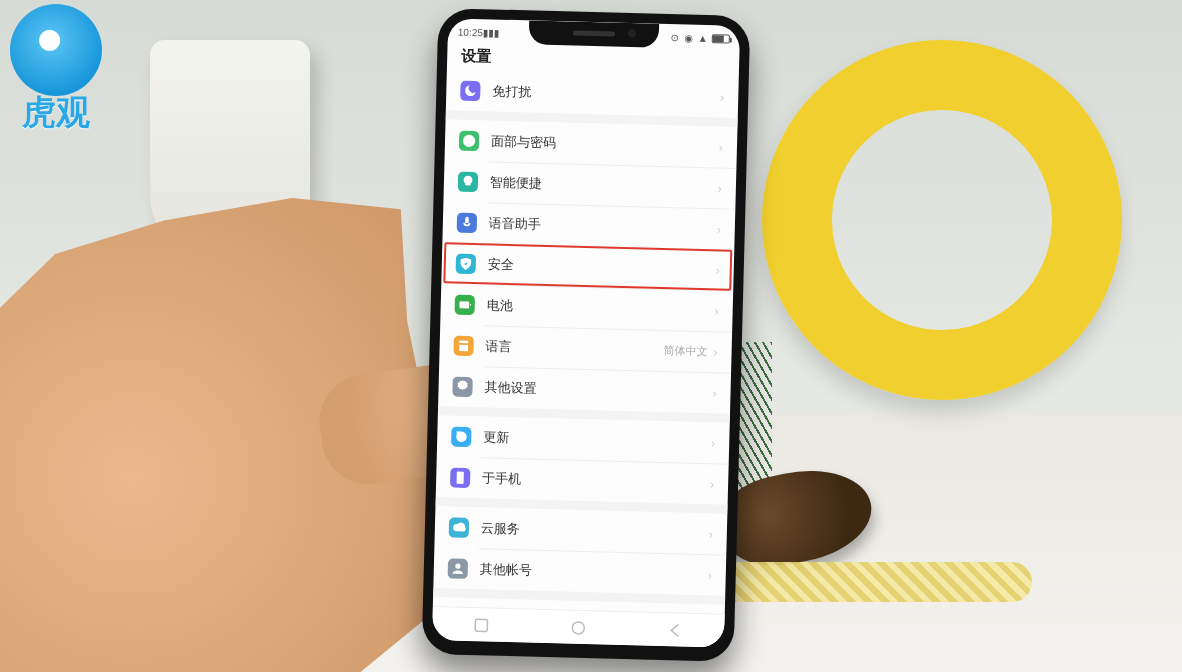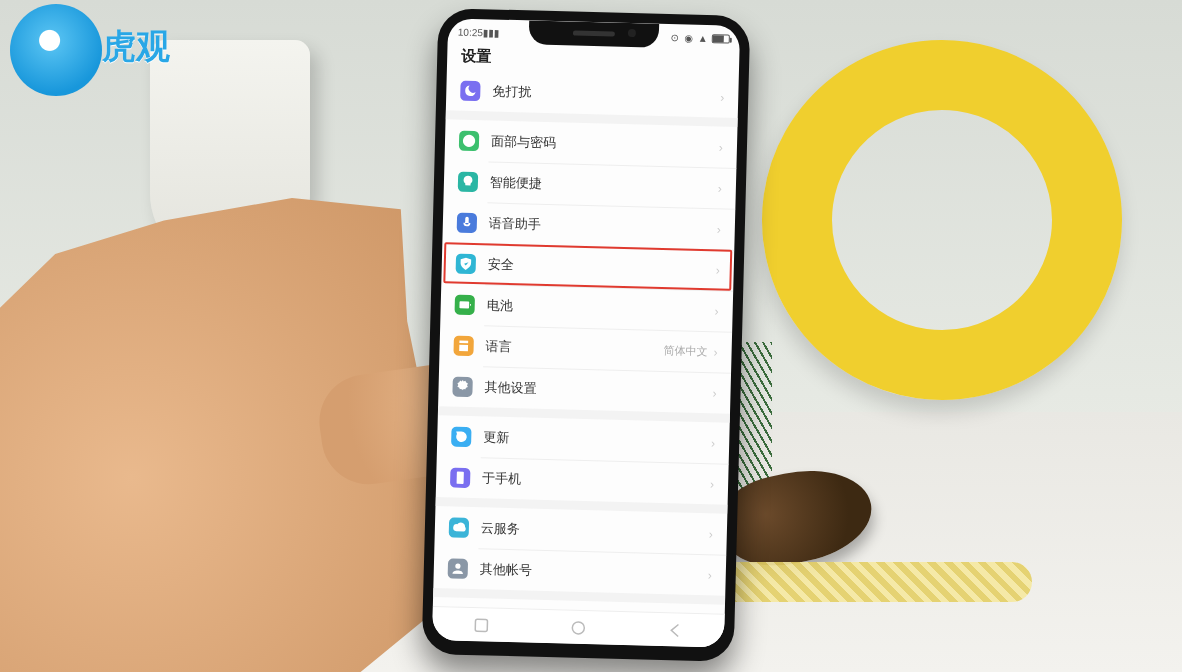--- a/index.html
+++ b/index.html
@@ -80,21 +80,21 @@
   .highlight{ position:absolute; left:2px; right:2px; top:0; bottom:0;
     border:2.5px solid #e03a2f; border-radius:2px; pointer-events:none; z-index:3;}
 
   .navbar{ position:absolute; bottom:0; left:0; right:0; height:34px;
     display:flex; justify-content:space-around; align-items:center;
     border-top:1px solid #eee; background:#fff;}
   .nav-btn{ width:18px; height:18px; display:flex;align-items:center;justify-content:center;}
   .nav-btn svg{width:16px;height:16px;stroke:#bbb;fill:none;stroke-width:1.5;}
 
   
-  .watermark{ position:absolute; left:10px; top:4px; display:flex; flex-direction:row;
+  .watermark{ position:absolute; left:10px; top:4px; display:flex; flex-direction:column;
     align-items:center; color:#2aa7ea; z-index:20;}
   .wm-badge{ width:92px; height:92px; border-radius:50%;
     background:radial-gradient(circle at 45% 40%,#5cc6f4,#1897db 70%);
     position:relative;}
   .wm-badge::after{content:"";position:absolute;inset:14px;border-radius:50%;
     background:radial-gradient(circle at 40% 35%,#fff 0 10px,transparent 11px);}
   .wm-text{ font-size:34px; font-weight:700; color:#29a7e6; margin-top:-6px;
     text-shadow:0 1px 0 #fff;}
 </style>
 </head>

